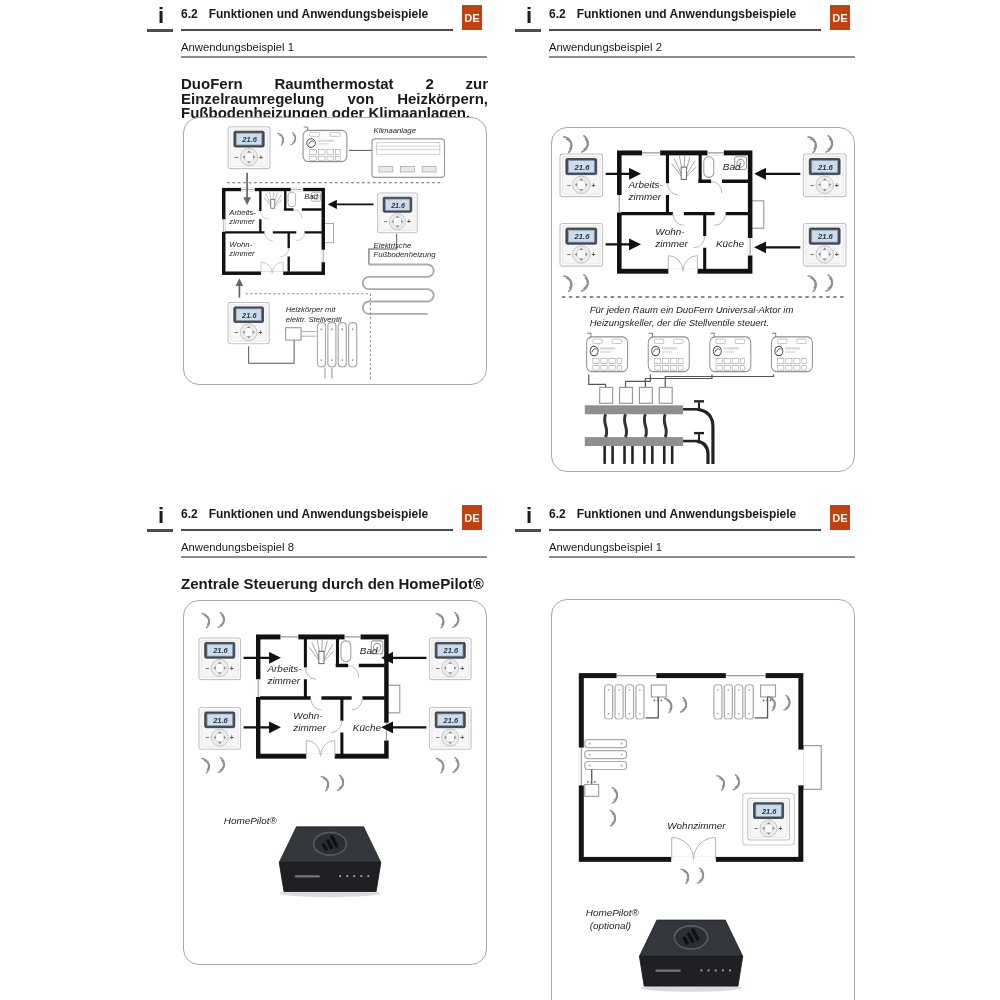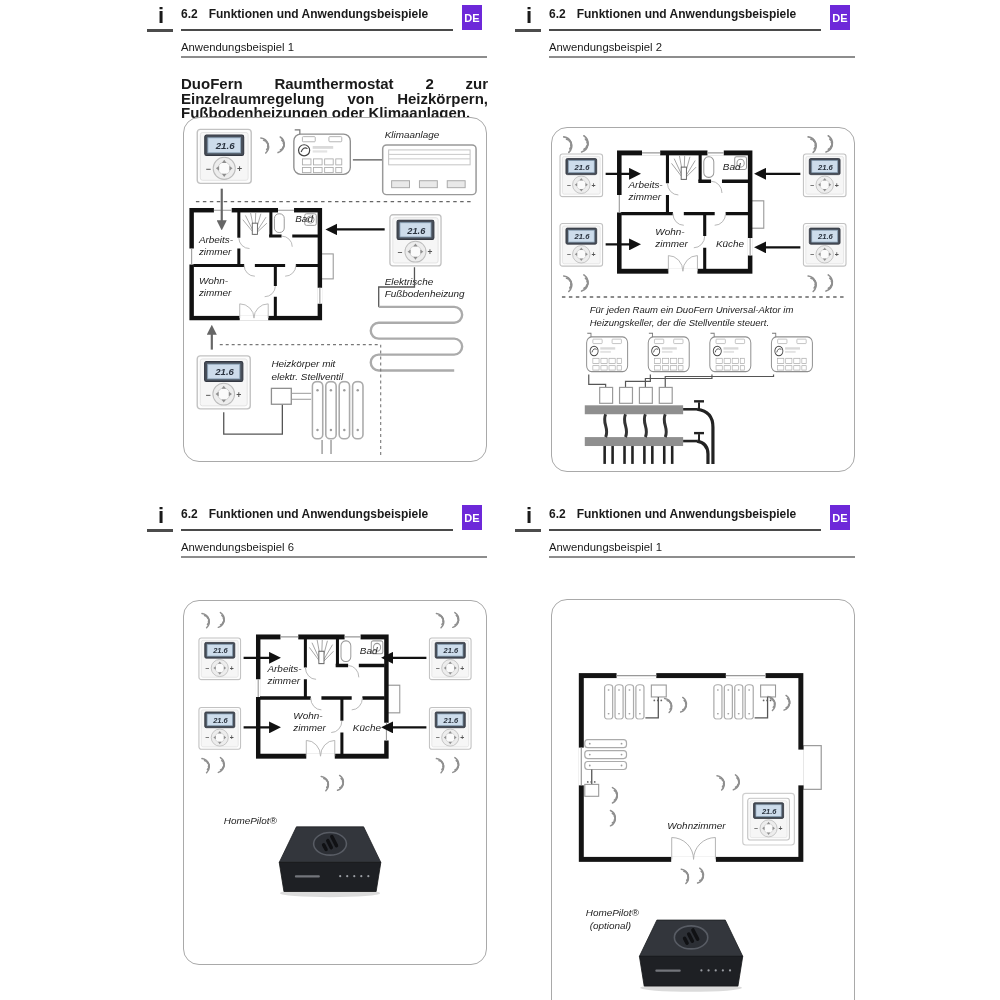--- a/index.html
+++ b/index.html
@@ -9,29 +9,29 @@
   #q1{left:0;top:0}#q2{left:500px;top:0}#q3{left:0;top:500px}#q4{left:500px;top:500px}
   .content{position:absolute;top:0;width:350px;height:500px}
   .q-left .content{left:140px}
   .q-right .content{left:8px}
   .info-i{position:absolute;left:8px;top:3px;width:26px;text-align:center;
           font-weight:bold;font-size:22px;line-height:26px}
   .i-rule{position:absolute;left:7px;top:29px;width:26px;height:2.5px;background:#4c4c4c}
   .sec-title{position:absolute;left:41px;top:7px;font-size:12px;font-weight:bold;white-space:nowrap}
   .sec-title .sec{margin-right:11px}
   .title-rule{position:absolute;left:41px;top:29px;width:272px;height:2px;background:#4a4a4a}
-  .badge{position:absolute;left:322px;top:5px;width:20px;height:25px;background:#6d28d9;
+  .badge{position:absolute;left:322px;top:5px;width:20px;height:25px;background:#c2410c;
          color:#fff;font-weight:bold;font-size:11px;display:flex;align-items:center;justify-content:center}
   .ex-title{position:absolute;left:41px;top:41px;font-size:11.3px;font-weight:normal}
   .ex-rule{position:absolute;left:41px;top:56px;width:306px;height:1.6px;background:#8d8d8d}
   .ex-desc{position:absolute;left:41px;top:62px;width:307px;font-size:15px;font-weight:bold;
            line-height:14.5px;text-align:justify}
   .diagram{position:absolute;left:43px;width:304px;border:1.6px solid #a9a9a9;border-radius:16px;
            box-sizing:border-box;background:#fff}
-  #q1 .diagram{top:117px;height:345px}
+  #q1 .diagram{top:117px;height:268px}
   #q2 .diagram{top:127px;height:345px}
   #q3 .diagram{top:100px;height:365px}
   #q4 .diagram{top:99px;height:484px}
   .diagram svg{display:block;width:100%;height:100%}
   svg text{font-family:"Liberation Sans",sans-serif}
   .lbl{font-size:10px;font-style:italic;fill:#1d1d1d}
   .note{font-size:9.6px;font-style:italic;fill:#1d1d1d}
 </style>
 </head>
 <body>
@@ -336,22 +336,23 @@
 
 <section class="quadrant q-left" id="q3">
   <div class="content">
     <div class="info-i">i</div>
     <div class="i-rule"></div>
     <div class="sec-title">
       <span class="sec">6.2</span><span>Funktionen und Anwendungsbeispiele</span>
     </div>
     <div class="title-rule"></div>
     <div class="badge">DE</div>
-    <div class="ex-title">Anwendungsbeispiel 6</div>
+    <div class="ex-title">Anwendungsbeispiel 8</div>
     <div class="ex-rule"></div>
+    <p class="ex-desc">Zentrale Steuerung durch den HomePilot®</p>
     <div class="diagram">
       <svg viewBox="0 0 304 365">
         <use href="#waves" x="16" y="8" width="32" height="22"></use>
         <use href="#waves" x="252" y="8" width="32" height="22"></use>
         <use href="#waves" x="16" y="154" width="32" height="22"></use>
         <use href="#waves" x="252" y="154" width="32" height="22"></use>
         <use href="#thermo" x="14" y="36" width="44" height="44"></use>
         <use href="#thermo" x="246" y="36" width="44" height="44"></use>
         <use href="#thermo" x="14" y="106" width="44" height="44"></use>
         <use href="#thermo" x="246" y="106" width="44" height="44"></use>

